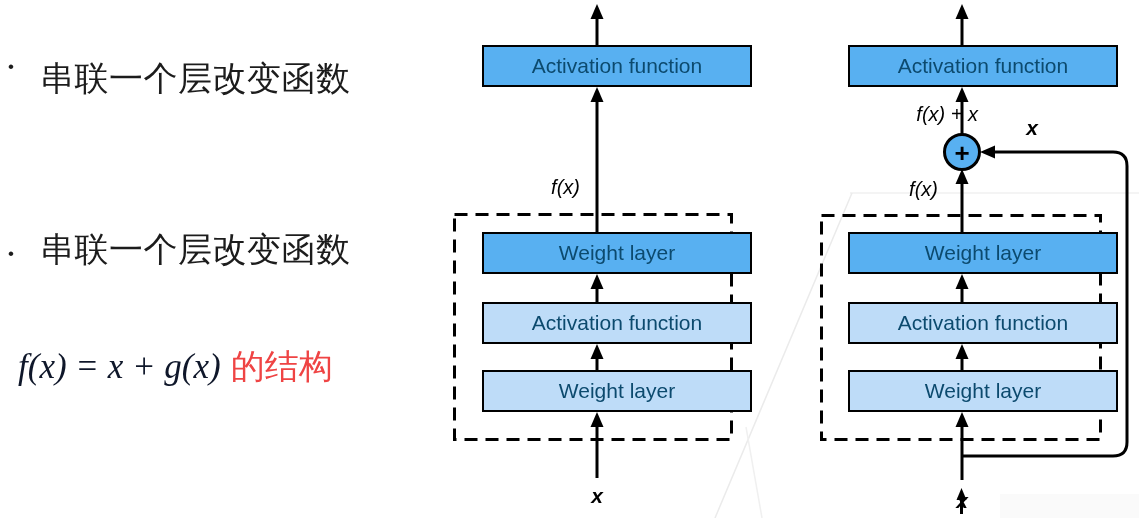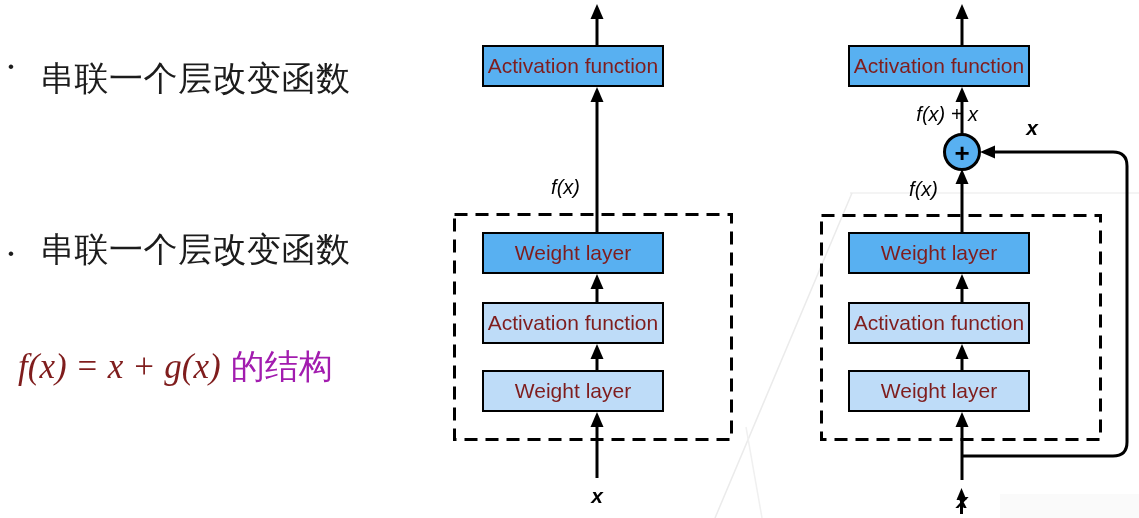--- a/index.html
+++ b/index.html
@@ -8,31 +8,31 @@
     overflow:hidden; font-family:"Liberation Sans", sans-serif; color:#111;
   }
   
   .cn-line {
     position:absolute; font-size:34px; line-height:1.2; letter-spacing:0.5px;
     color:#1c1c1c; white-space:nowrap; font-weight:400;
   }
   .bullet-marker { position:absolute; font-size:17px; color:#1c1c1c; }
   .formula-row { position:absolute; white-space:nowrap; }
   .formula {
-    font-family:"Liberation Serif", serif; font-style:italic; font-size:35px; color:#7f1d1d;
+    font-family:"Liberation Serif", serif; font-style:italic; font-size:35px; color:#0f172a;
   }
   .formula-suffix {
     font-family:"Liberation Sans", sans-serif; font-style:normal; font-size:34px;
-    color:#a21caf; margin-left:10px;
+    color:#ef4444; margin-left:10px;
   }
   
   .dbox {
-    position:absolute; width:182px; height:42px; box-sizing:border-box;
+    position:absolute; width:270px; height:42px; box-sizing:border-box;
     border:2.5px solid #000; display:flex; align-items:center; justify-content:center;
-    font-size:21px; color:#7f1d1d; z-index:4;
+    font-size:21px; color:#0c4a6e; z-index:4;
   }
   .fill-dark  { background:var(--box-dark,  #58b0f1); }
   .fill-light { background:var(--box-light, #bedcf8); }
   
   .dlabel {
     position:absolute; font-style:italic; font-size:20px; color:#000; z-index:5;
     white-space:nowrap;
   }
   .dlabel.bold { font-weight:700; font-size:21px; }
   .svg-layer { position:absolute; left:0; top:0; z-index:3; pointer-events:none; }

